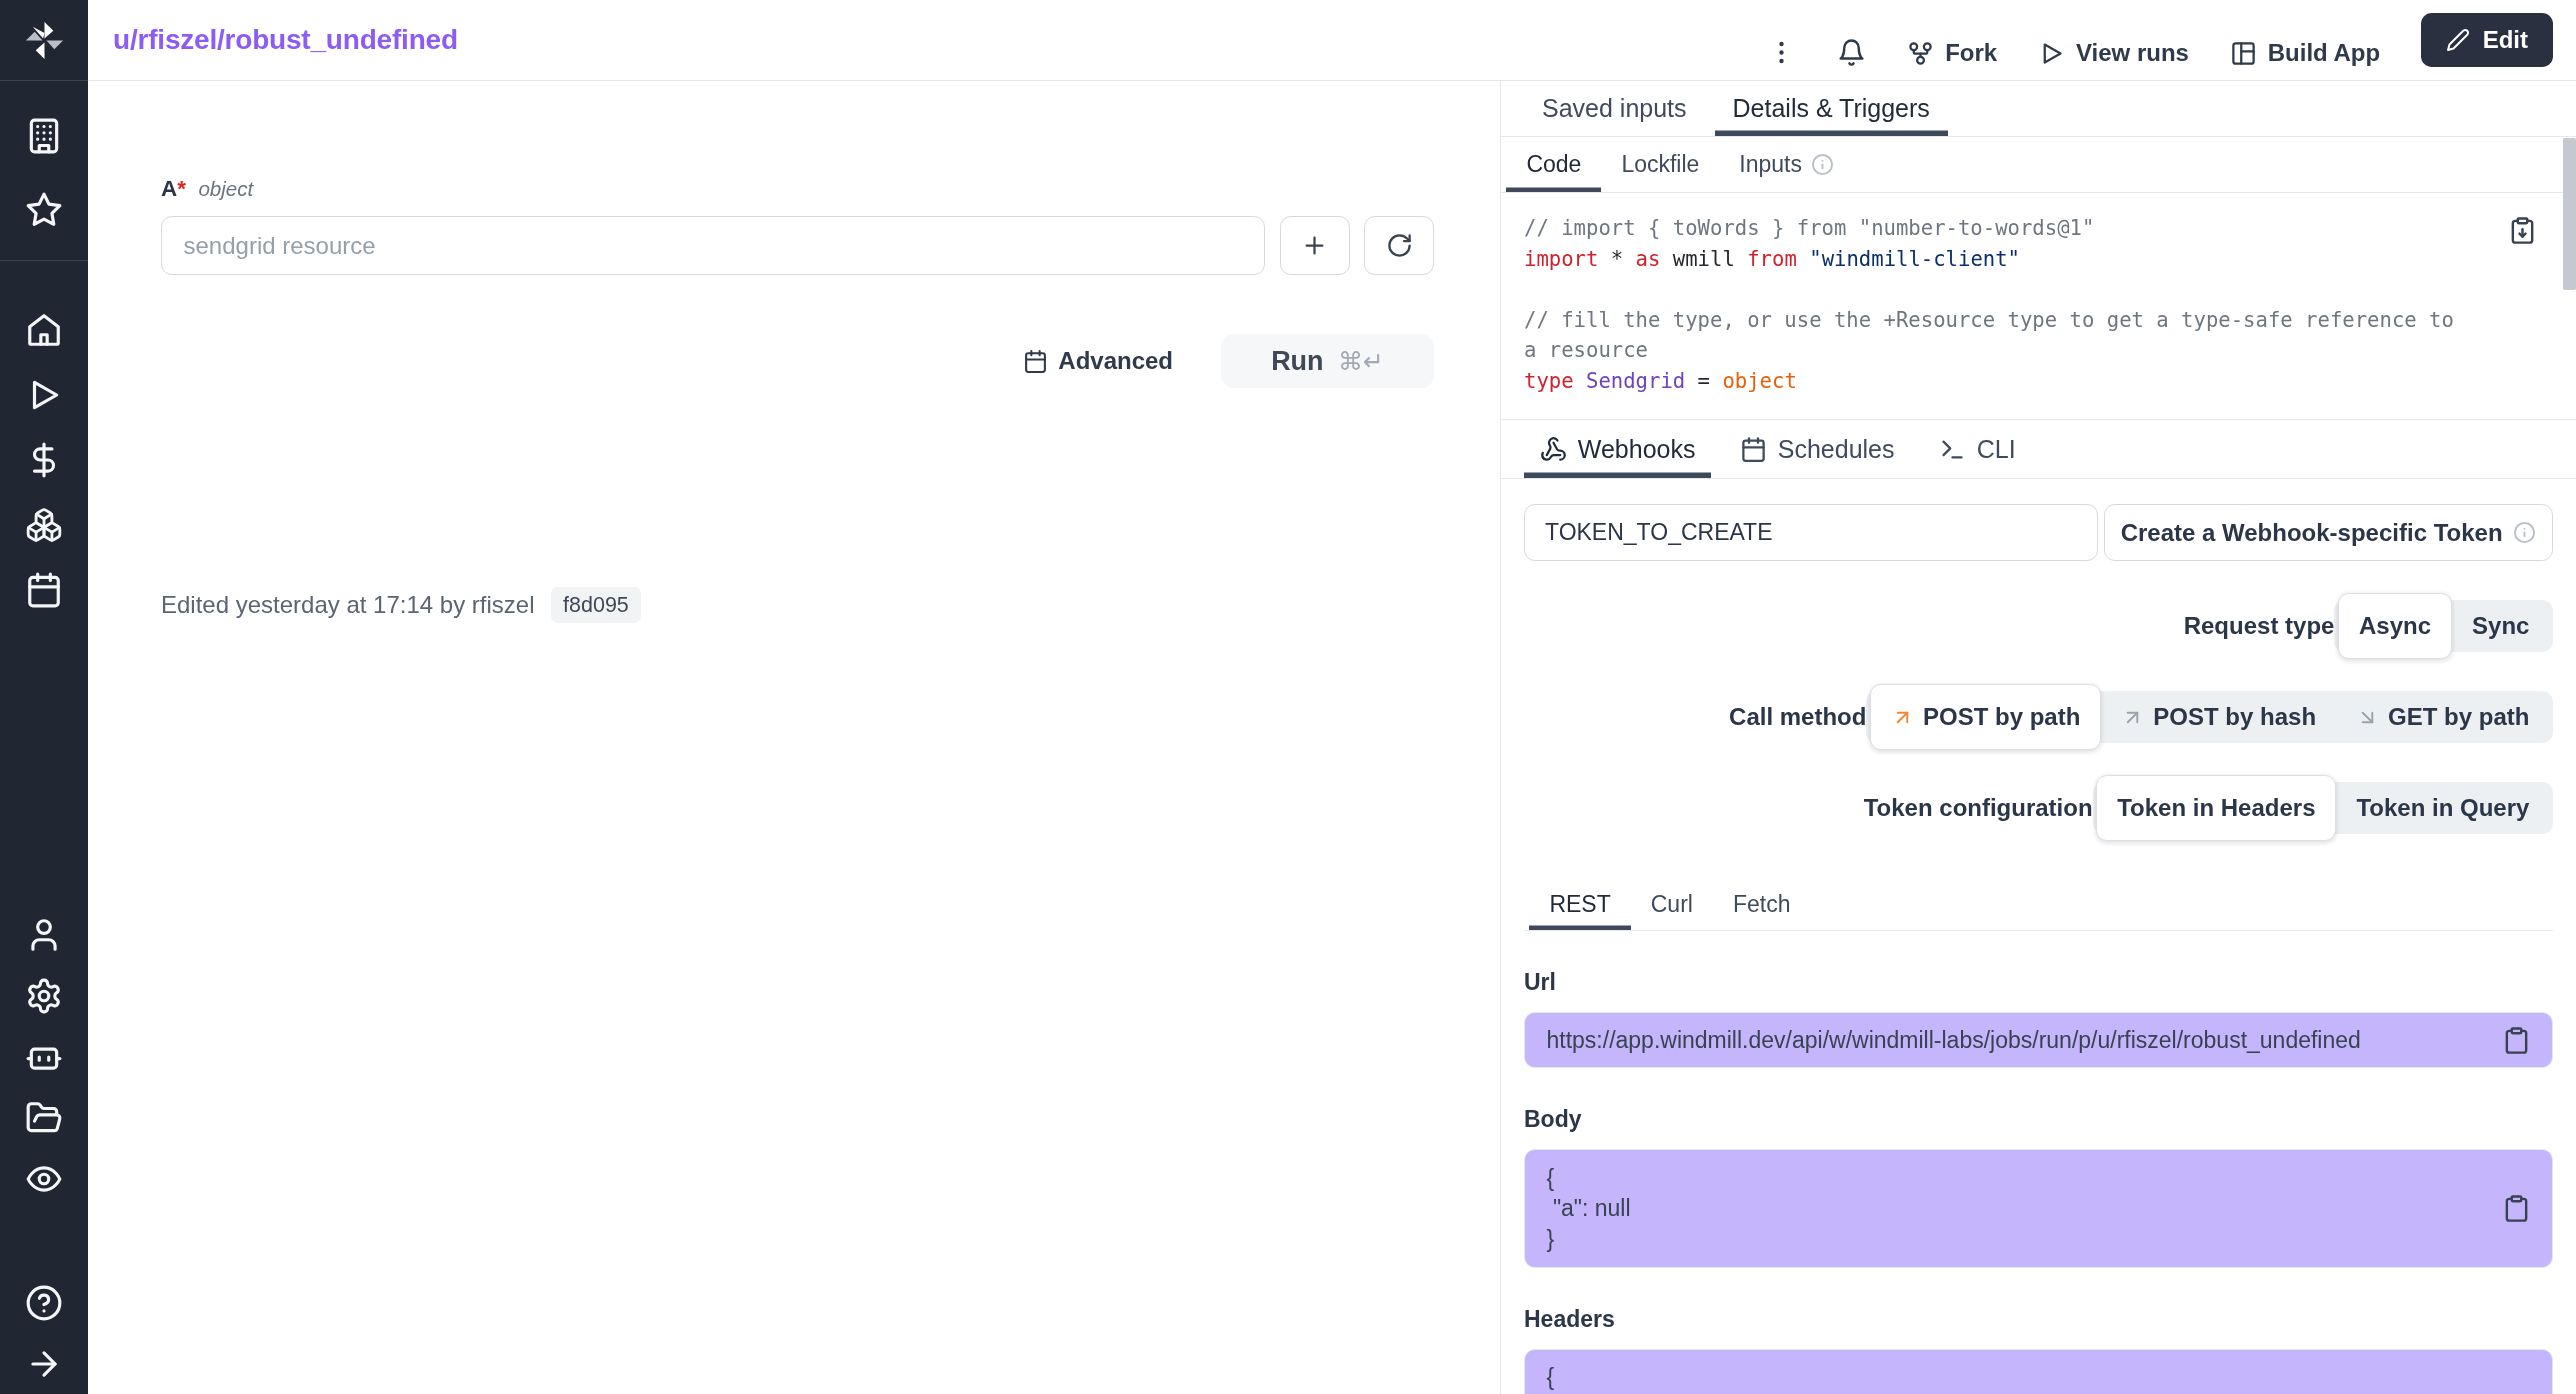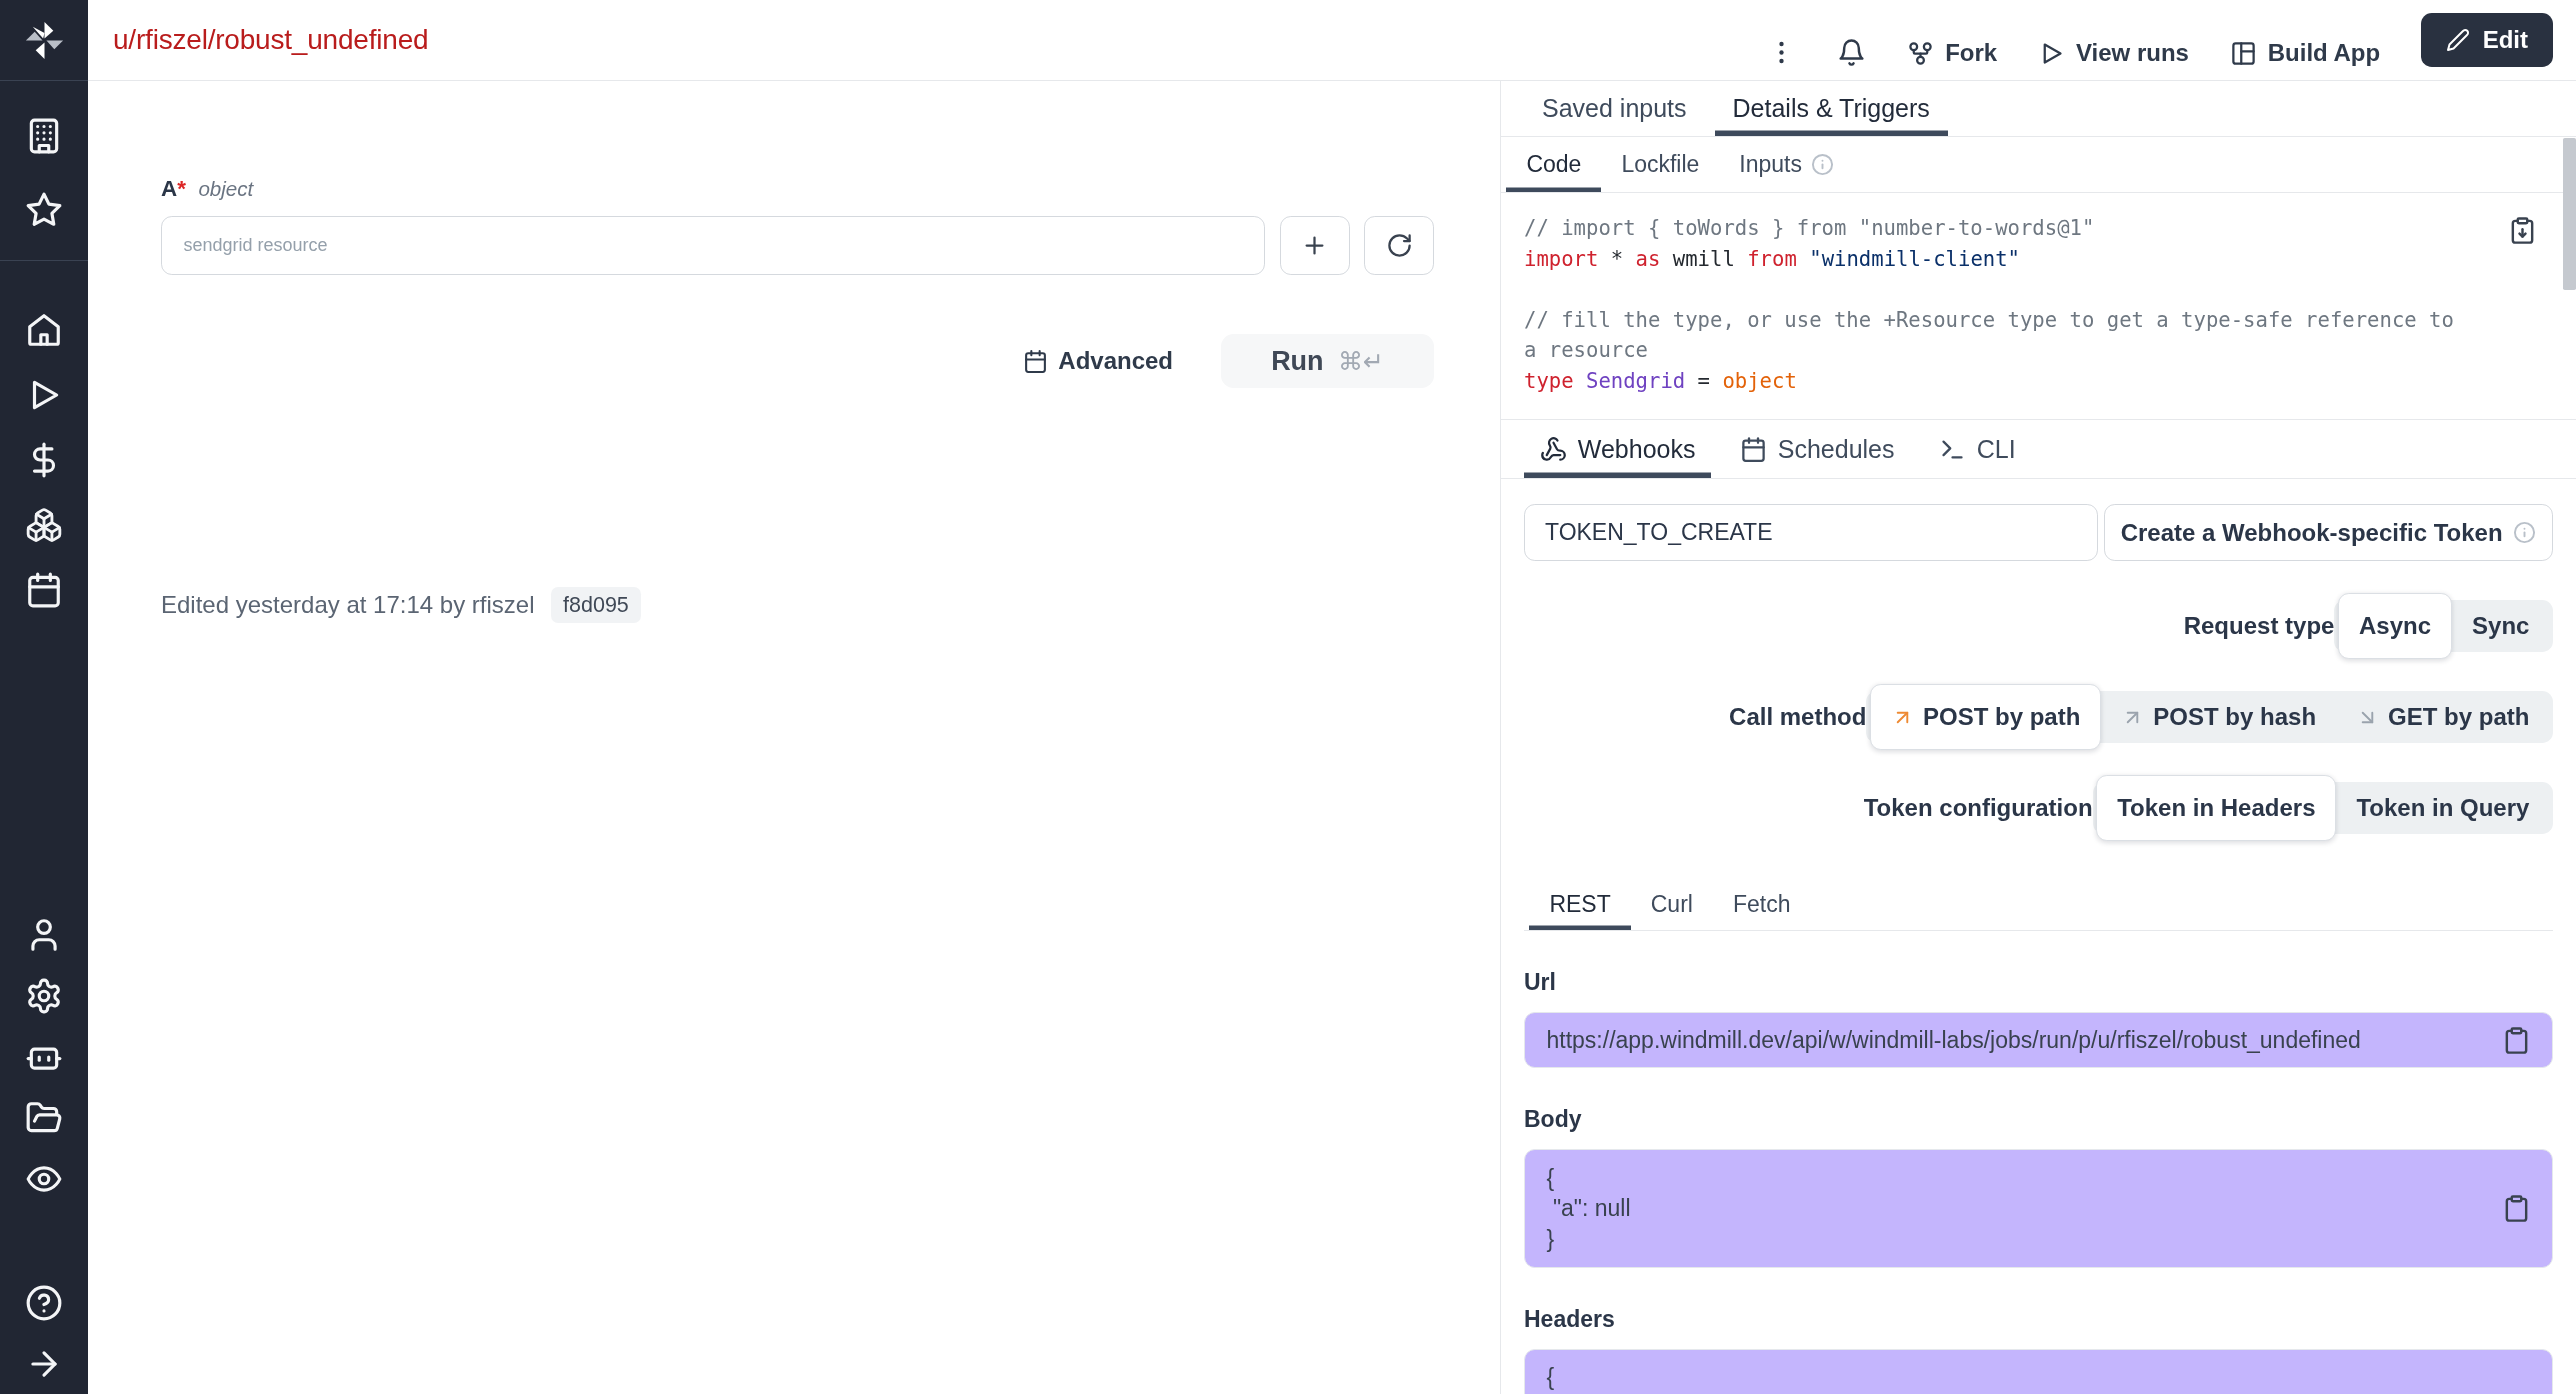--- a/index.html
+++ b/index.html
@@ -19,40 +19,40 @@
   .g2 { padding:50px 0 0; gap:27px; }
   .g3 { gap:23px; }
   .g4 { margin-top:86px; gap:23px; padding-bottom:12.5px; }
   .side-spacer { flex:1; }
   .side-icon { background:none; border:none; color:#f4f5f7; display:flex; }
   .side-icon svg { width:38px; height:38px; display:block; }
 
   
   .right-col { flex:1; display:flex; flex-direction:column; min-width:0; }
   .topbar { height:81px; flex-shrink:0; display:flex; align-items:center; padding:0 23px 0 25px; border-bottom:0.9px solid #e6e8eb; background:#fff; }
-  .topbar-title { font-size:28px; font-weight:400; color:#b91c1c; letter-spacing:-0.2px; }
+  .topbar-title { font-size:28px; font-weight:700; color:#8b5cf6; letter-spacing:-0.2px; }
   .topbar-actions { margin-left:auto; display:flex; align-items:flex-end; gap:41px; }
   .tb-iconbtn { background:none; border:none; color:#2f3a4a; display:flex; }
   .tb-iconbtn svg { width:29px; height:29px; }
   .tb-btn { display:flex; align-items:center; gap:10.8px; font-size:24px; font-weight:600; color:#2f3a4a; background:none; border:none; }
   .tb-btn svg { width:27px; height:27px; }
   .edit-btn { background:#293140; color:#fff; border:none; border-radius:10.8px; height:54px; padding:0 25px; display:flex; align-items:center; gap:12.5px; font-size:24px; font-weight:600; }
   .edit-btn svg { width:24px; height:24px; }
 
   .content { flex:1; display:flex; min-height:0; }
 
   
   .main { flex:1; min-width:0; background:#fff; }
   .form-wrap { margin:95px 0 0 73px; width:1273px; }
   .arg-label { display:flex; align-items:baseline; margin-bottom:14.3px; }
   .arg-name { font-size:22.4px; font-weight:700; color:#2b3648; }
   .arg-star { font-size:22.4px; font-weight:700; color:#dc2626; }
   .arg-type { font-size:20.6px; font-style:italic; color:#6a7482; margin-left:12.5px; }
   .input-row { display:flex; gap:14.3px; }
-  .text-input { flex:1; height:59px; border:0.9px solid #d5d9de; border-radius:10.8px; padding:0 21.5px; font-size:18px; color:#2b3648; }
+  .text-input { flex:1; height:59px; border:0.9px solid #d5d9de; border-radius:10.8px; padding:0 21.5px; font-size:24px; color:#2b3648; }
   .text-input::placeholder { color:#95a0ab; }
   .sq-btn { width:70px; height:59px; border:0.9px solid #d5d9de; border-radius:10.8px; background:#fff; display:flex; align-items:center; justify-content:center; color:#39424f; }
   .sq-btn svg { width:27px; height:27px; }
   .required-row { display:flex; justify-content:flex-end; margin-top:9px; }
   .required { color:#dc2626; font-size:21.5px; }
   .run-row { display:flex; justify-content:flex-end; align-items:center; gap:48px; margin-top:59px; }
   .advanced { display:flex; align-items:center; gap:10.8px; font-size:24px; font-weight:700; color:#2f3a4a; background:none; border:none; }
   .advanced svg { width:25px; height:25px; }
   .run-btn { width:213px; height:54px; background:#f6f7f8; border:none; border-radius:12.5px; display:flex; align-items:center; justify-content:center; gap:14.3px; }
   .run-label { font-size:27px; font-weight:700; color:#3f4856; }

